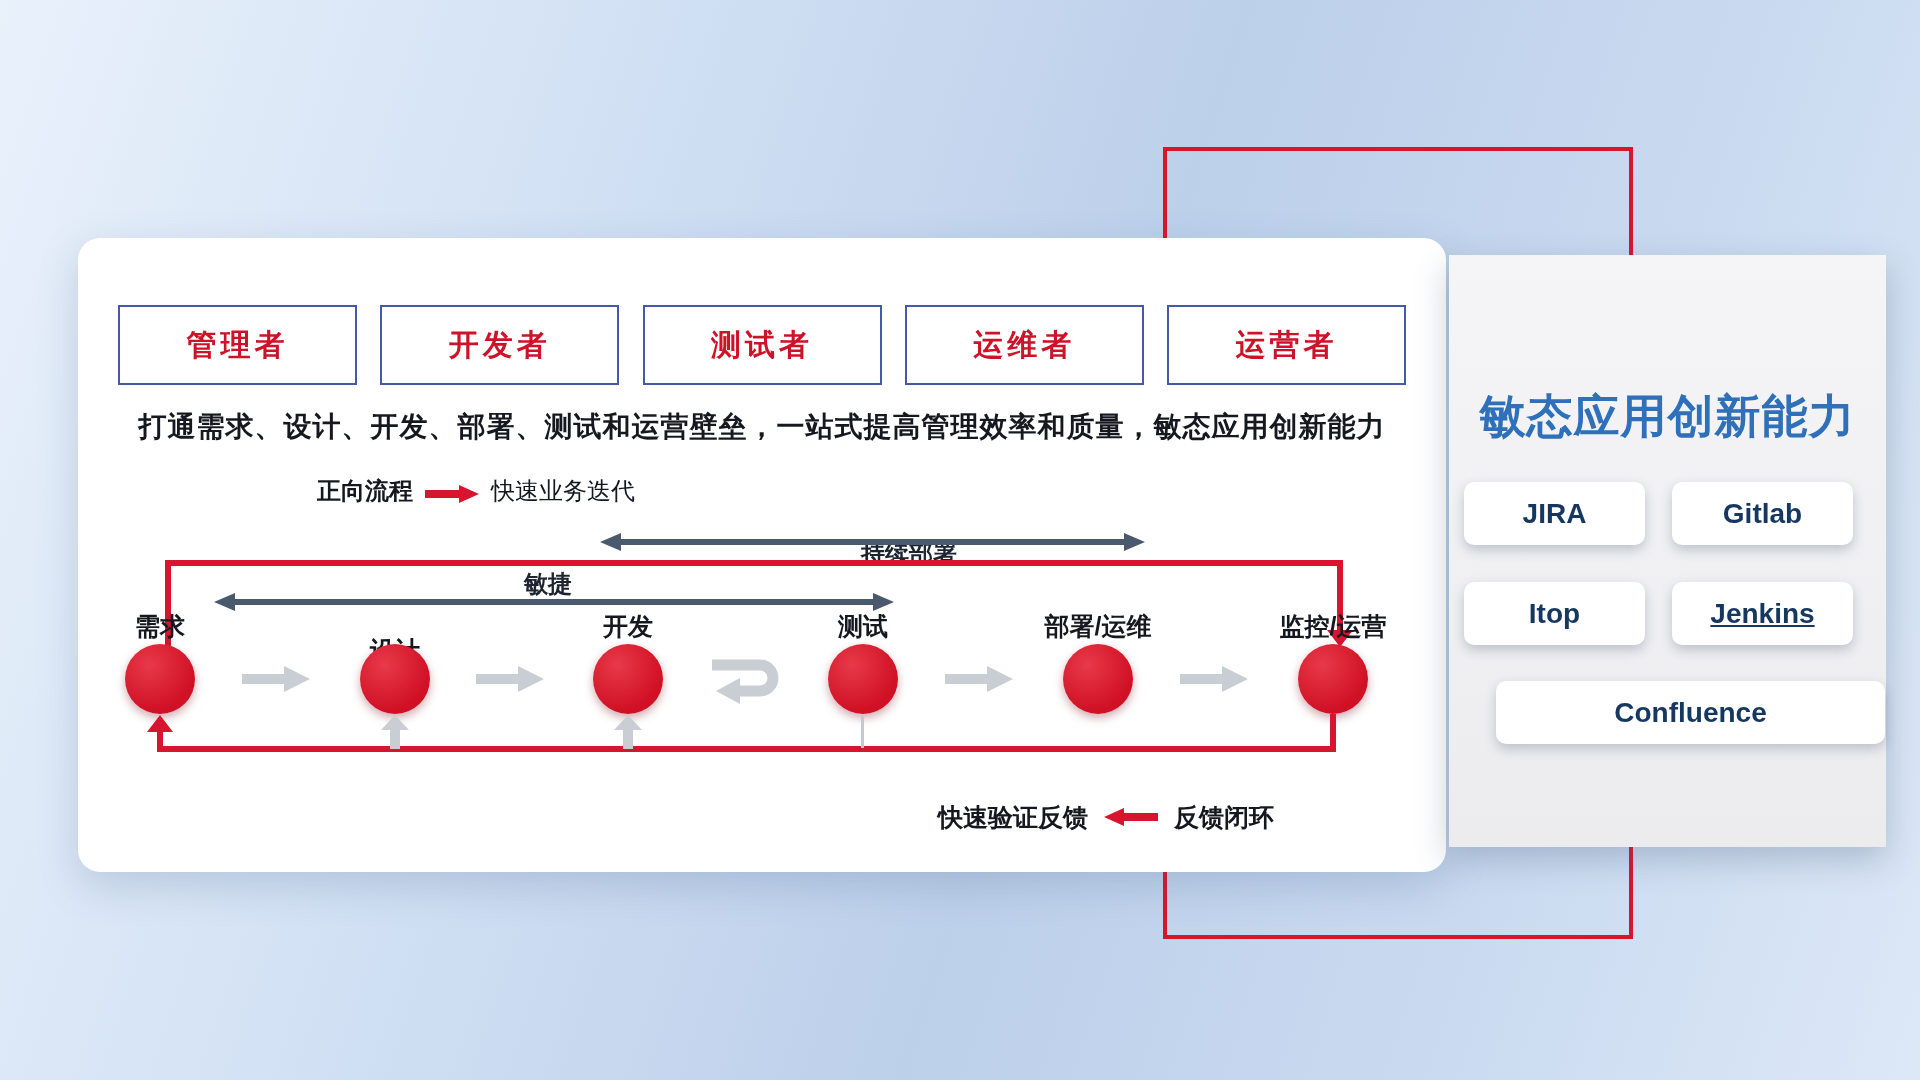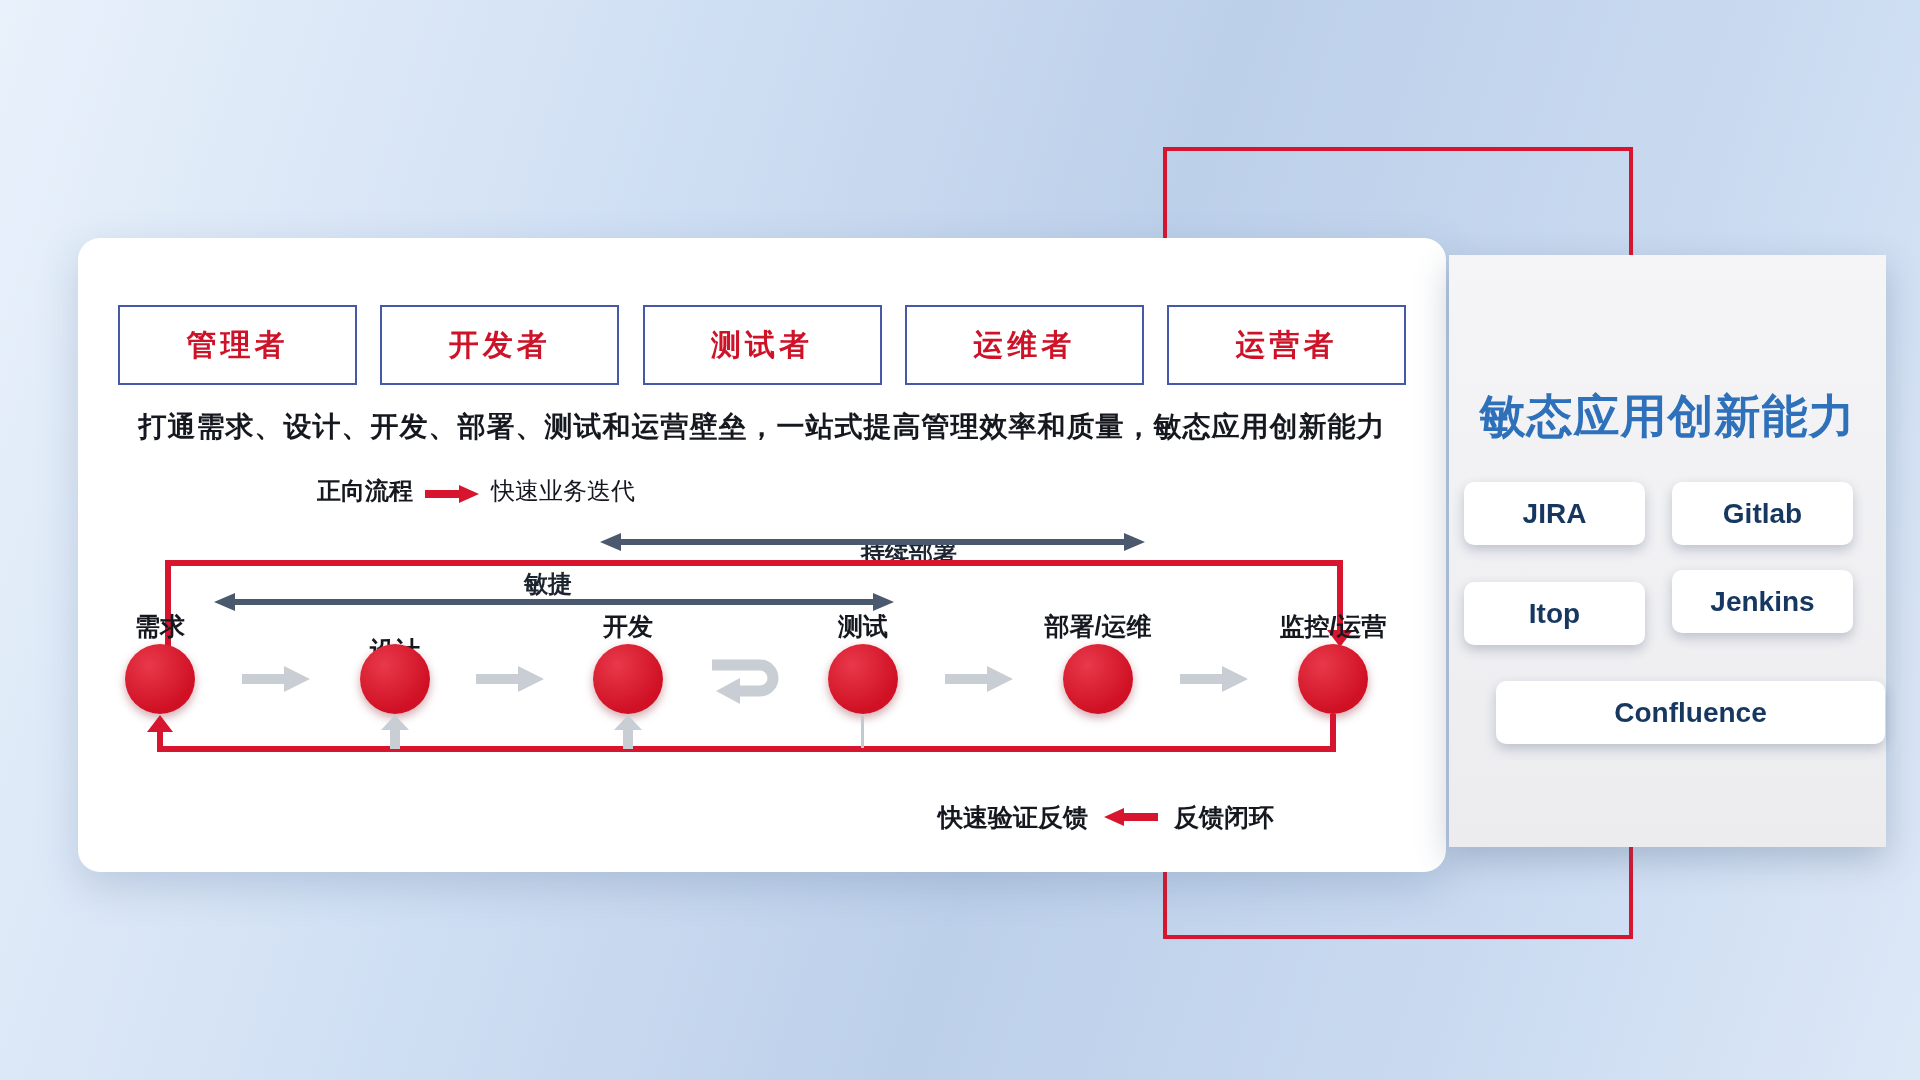--- a/index.html
+++ b/index.html
@@ -197,17 +197,17 @@
     </div>
 
   </div>
 
   <div class="panel">
     <div class="panel-title l2">敏态应用创新能力</div>
 
     <div class="tool-btn" style="left:15px;top:227px;width:181px;">JIRA</div>
     <div class="tool-btn" style="left:223px;top:227px;width:181px;">Gitlab</div>
     <div class="tool-btn" style="left:15px;top:327px;width:181px;">Itop</div>
-    <div class="tool-btn" style="left:223px;top:315px;width:181px;">Jenkins</div>
+    <div class="tool-btn" style="left:223px;top:327px;width:181px;text-decoration:underline;">Jenkins</div>
     <div class="tool-btn" style="left:15px;top:426px;width:389px;margin-left:32px;">Confluence</div>
   </div>
 
 </div>
 
 </body></html>

